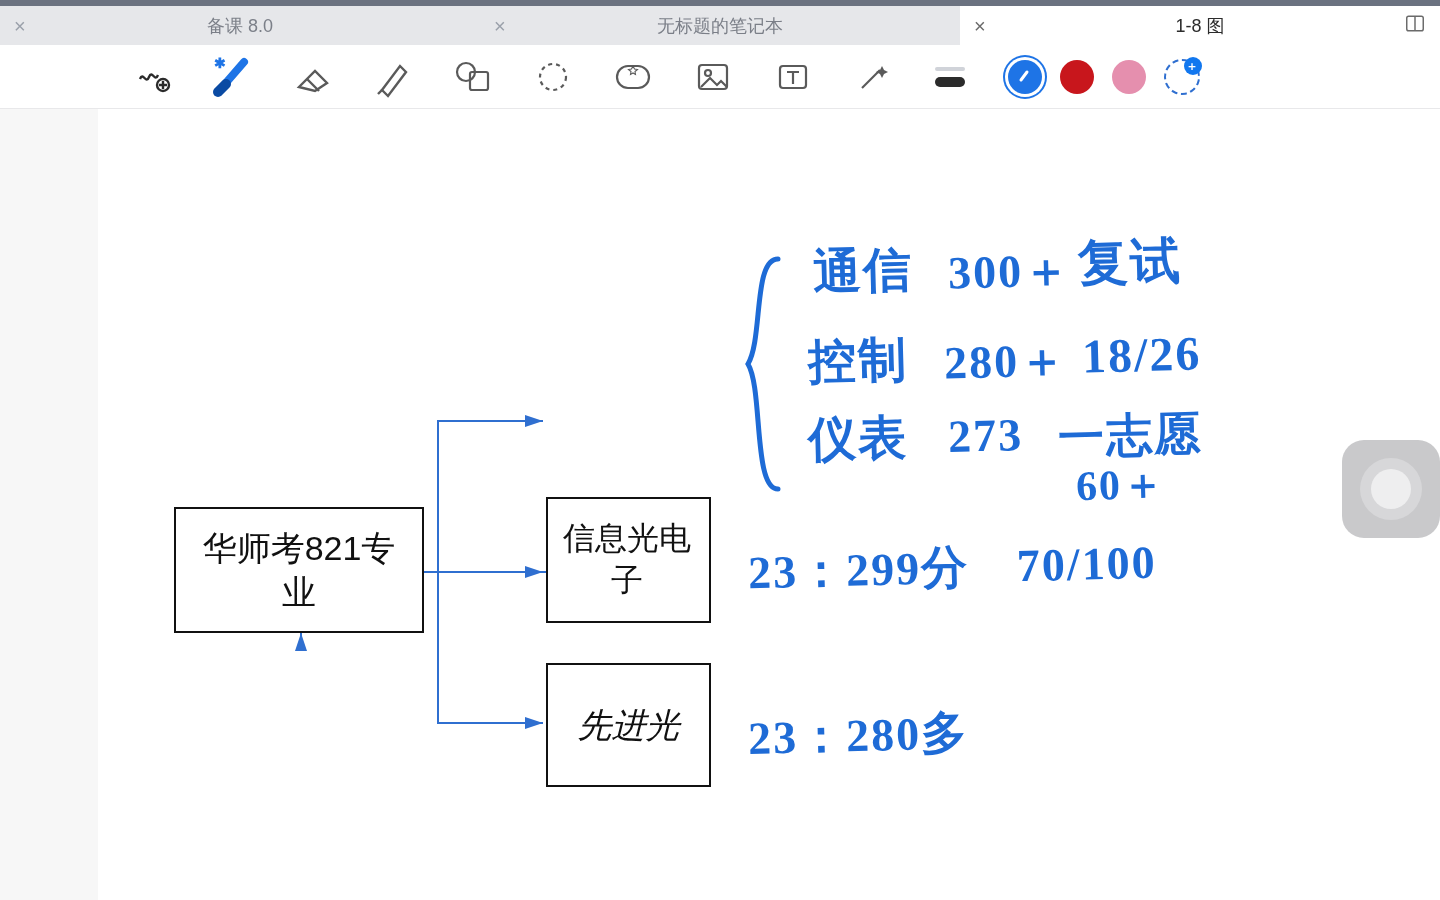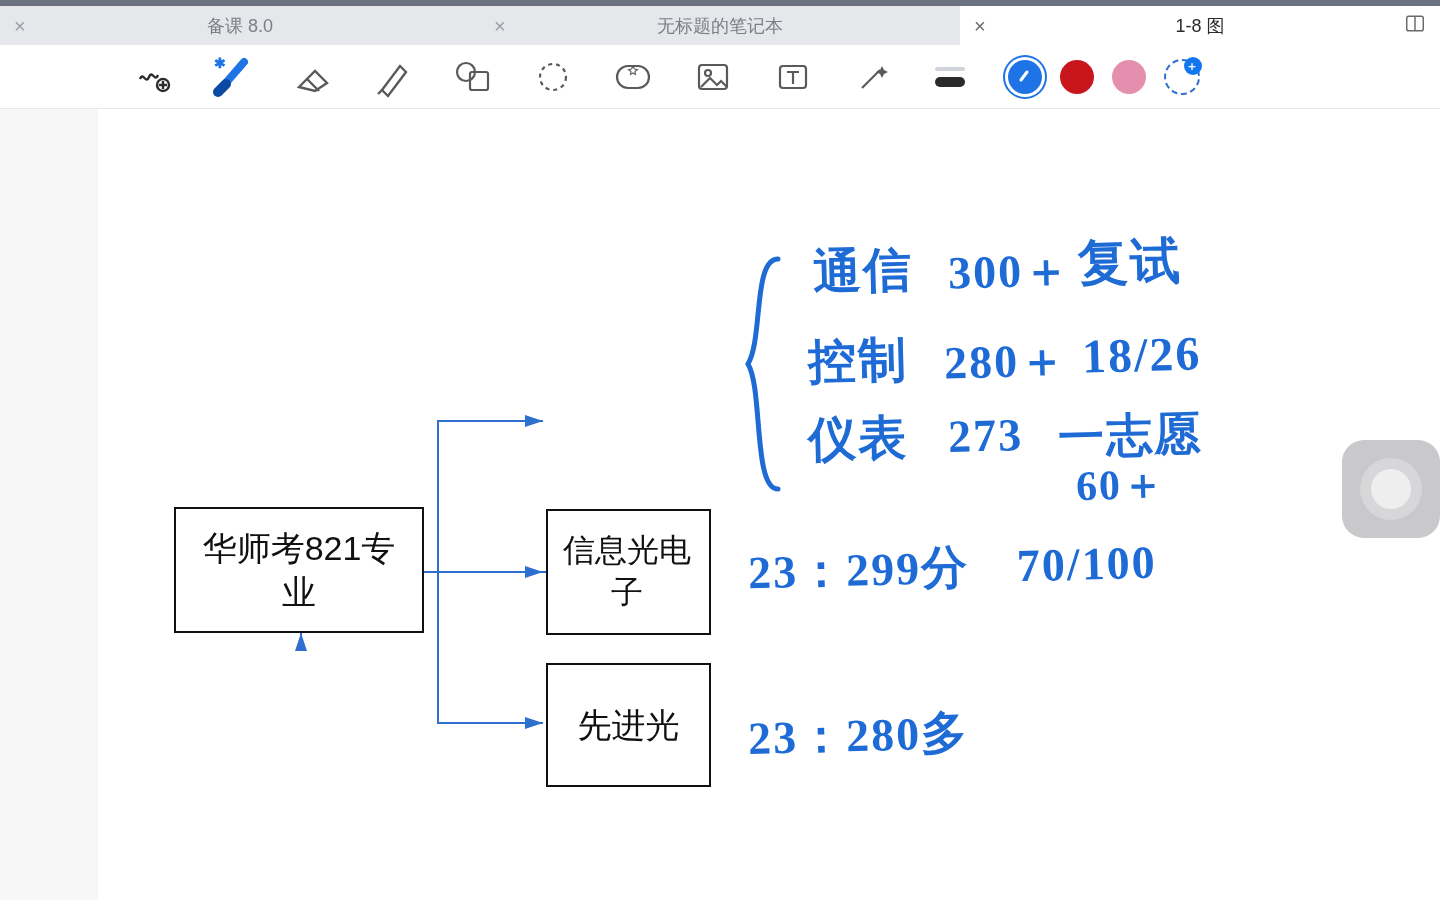--- a/index.html
+++ b/index.html
@@ -175,24 +175,24 @@
         <path d="M340 463 L340 614 L445 614" stroke="#2f6fd0" stroke-width="2" fill="none" marker-end="url(#arr)"></path>
 
         <path d="M203 536 L203 524" stroke="#2f6fd0" stroke-width="2" marker-end="url(#arr)"></path>
 
         <path d="M680 150 C655 150 665 230 650 255 C665 280 655 380 680 380" stroke="#1e6bd6" stroke-width="5" fill="none" stroke-linecap="round"></path>
       </svg>
 
       <div class="box" style="left:76px; top:398px; width:250px; height:126px;text-align:center;">
         <span>华师考821专业</span>
       </div>
-      <div class="box" style="left:448px; top:400px; width:165px; height:126px; font-size:32px;padding-left:11px;">
+      <div class="box" style="left:448px; top:388px; width:165px; height:126px; font-size:32px;padding-left:11px;">
         <span>信息光电子</span>
       </div>
-      <div class="box" style="left:448px; top:554px; width:165px; height:124px;">
+      <div class="box" style="left:448px; top:554px; width:165px; height:124px;font-style:italic;">
         <span>先进光</span>
       </div>
 
       <div class="hand" style="left:715px; top:130px; font-size:48px;">通信</div>
       <div class="hand" style="left:850px; top:132px; font-size:46px;">300＋</div>
       <div class="hand" style="left:980px; top:120px; font-size:50px;">复试</div>
 
       <div class="hand" style="left:710px; top:220px; font-size:48px;">控制</div>
       <div class="hand" style="left:846px; top:222px; font-size:46px;">280＋</div>
       <div class="hand" style="left:984px; top:218px; font-size:48px;">18/26</div>

